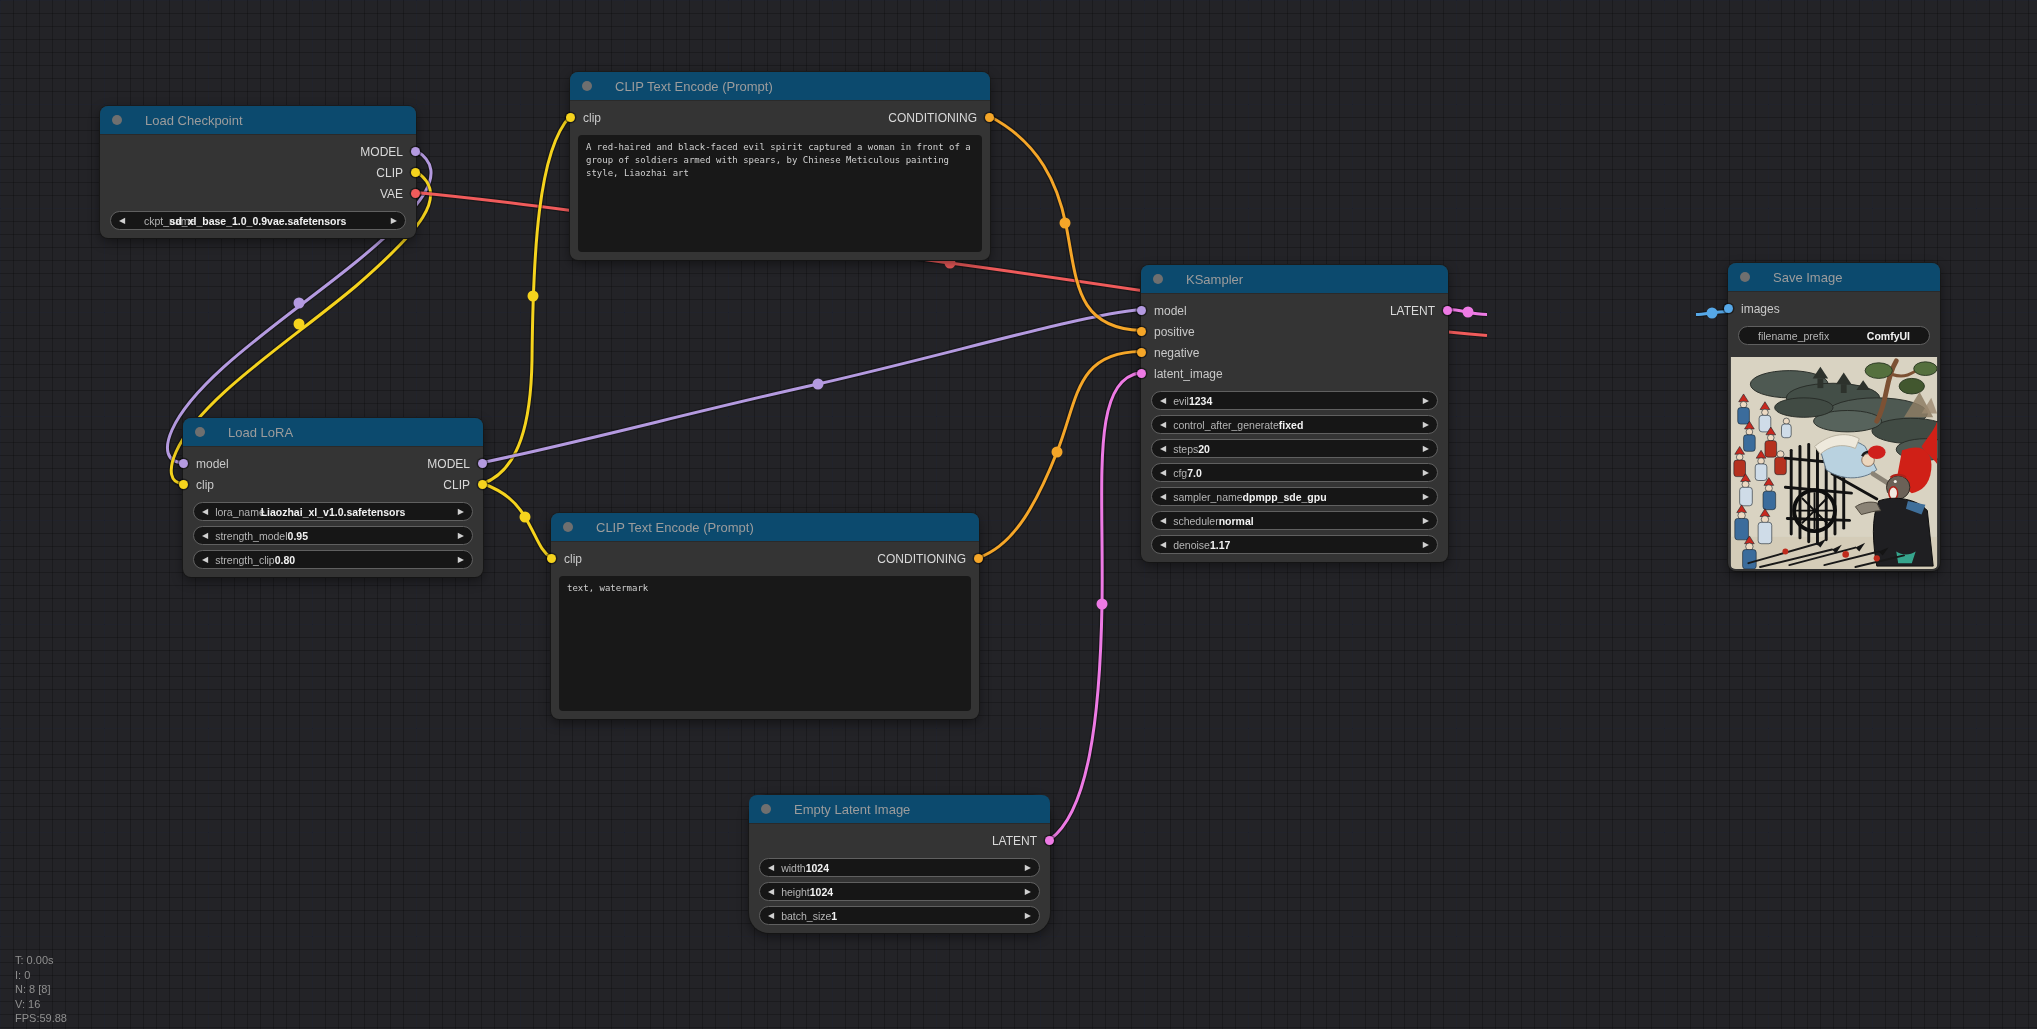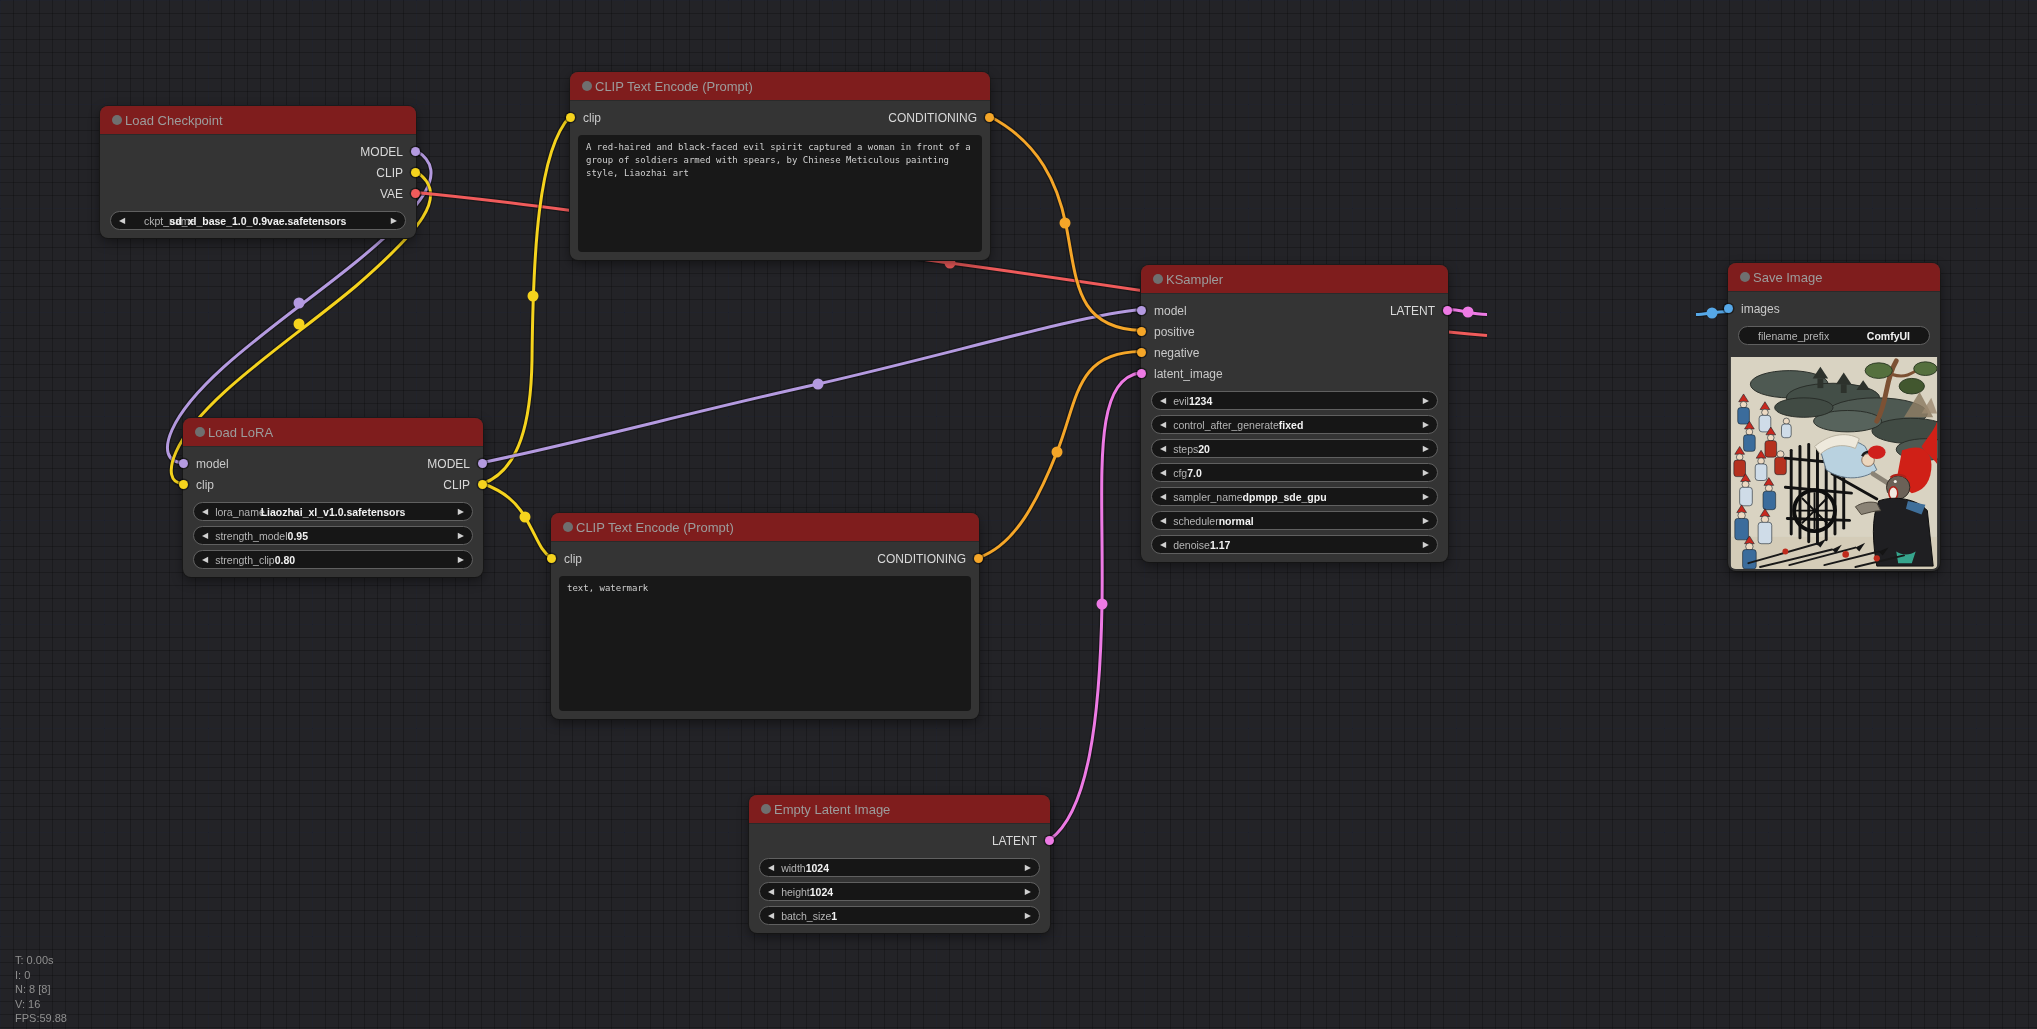--- a/index.html
+++ b/index.html
@@ -15,22 +15,22 @@
     font-family:"Liberation Sans", sans-serif;
   }
   #wires{position:absolute;left:0;top:0;z-index:1;}
   #nodes{position:absolute;left:0;top:0;z-index:2;width:100%;height:100%;pointer-events:none;}
   .node{
     position:absolute;background:#343434;border-radius:8px;
     box-shadow:0 4px 12px rgba(0,0,0,.45), 0 0 0 1px #1e1e1e;
     pointer-events:auto;
   }
   .node-title{
-    height:28px;display:flex;align-items:center;gap:3px;padding:0 12px;
-    background:#7f1d1d;border-bottom:1px solid #2a2a2a;
+    height:28px;display:flex;align-items:center;gap:23px;padding:0 12px;
+    background:#0c4a6e;border-bottom:1px solid #2a2a2a;
     border-radius:8px 8px 0 0;
     color:#9c9c9c;font-size:13px;white-space:nowrap;
   }
   .tdot{width:10px;height:10px;border-radius:50%;background:#6f6f6f;flex:0 0 auto;}
   .ports{padding-top:6px;}
   .port-row{display:flex;align-items:center;height:21px;padding:0 10px;}
   .pdot{width:9px;height:9px;border-radius:50%;flex:0 0 auto;box-shadow:0 0 0 1.5px rgba(0,0,0,.4);}
   .pdot.in{margin-left:-14px;margin-right:8px;}
   .pdot.out{margin-right:-14px;margin-left:8px;}
   .in-label{color:#c9c9c9;font-size:12px;}
@@ -206,21 +206,21 @@
           <div class="port-row">
             <span class="pdot in" style="background: rgb(245, 211, 29);"></span>
             <span class="in-label">clip</span>
             <span class="spacer"></span>
             <span class="out-label">CONDITIONING</span>
             <span class="pdot out" style="background: rgb(245, 166, 40);"></span>
           </div>
         </div>
         <div class="ta" style="height: 135px;">text, watermark</div>
       </div>
-      <div class="node" style="left: 749px; top: 795px; width: 301px;">
+      <div class="node" style="left: 749px; top: 795px; width: 301px; border-radius: 20px;">
         <div class="node-title">
           <span class="tdot"></span>
           <span class="node-title-label">Empty Latent Image</span>
         </div>
         <div class="ports">
           <div class="port-row">
             <span class="spacer"></span>
             <span class="out-label">LATENT</span>
             <span class="pdot out" style="background: rgb(238, 122, 229);"></span>
           </div>

